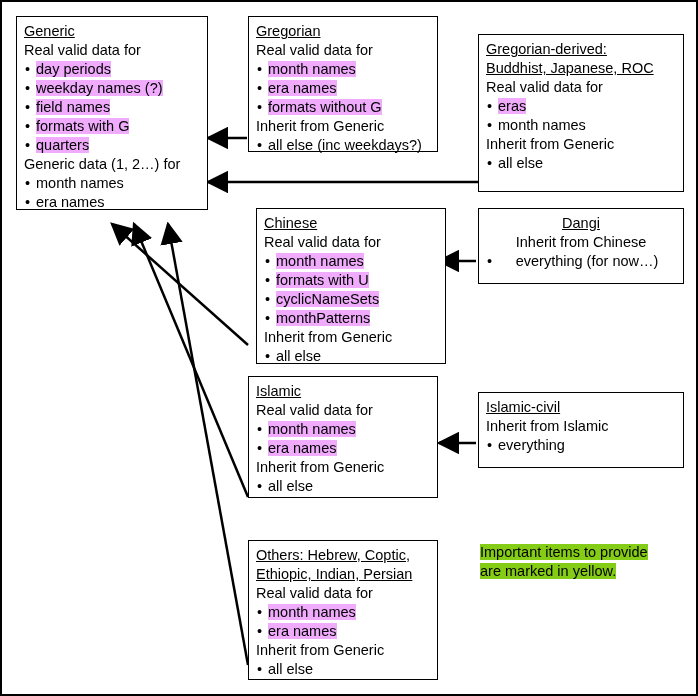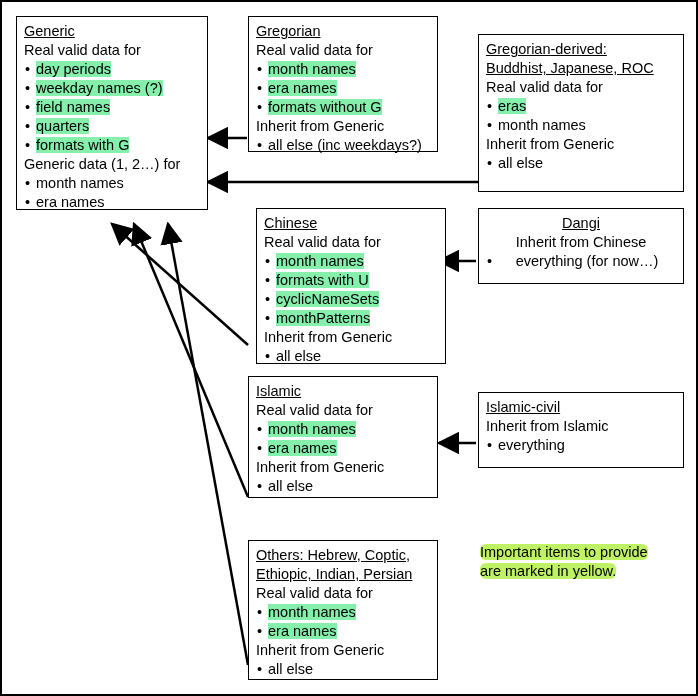--- a/index.html
+++ b/index.html
@@ -47,31 +47,30 @@
     position: relative;
     padding-left: 12px;
   }
   li:before {
     content: "\2022";
     position: absolute;
     left: 1px;
     top: 0;
   }
   .hl-inline {
-    background: #86efac;
+    background: #f0abfc;
   }
   .note {
     position: absolute;
     font-size: 14.5px;
     line-height: 19px;
     color: #000000;
   }
   .note span {
-    background: #bef264;
-    border-radius: 6px;
+    background: #84cc16;
   }
   svg.arrows {
     position: absolute;
     left: 0;
     top: 0;
     width: 698px;
     height: 696px;
     pointer-events: none;
   }
 </style>
@@ -102,22 +101,22 @@
     <line x1="246" y1="663" x2="166" y2="222" stroke="#000" stroke-width="2.5" marker-end="url(#ah)"></line>
   </svg>
 
   <div class="box" style="left:14px; top:14px; width:192px; height:194px;">
     <div class="title">Generic</div>
     <div class="plain">Real valid data for</div>
     <ul>
       <li><span class="hl-inline">day periods</span></li>
       <li><span class="hl-inline">weekday names (?)</span></li>
       <li><span class="hl-inline">field names</span></li>
+      <li><span class="hl-inline">formats with G</span></li>
       <li><span class="hl-inline">quarters</span></li>
-      <li><span class="hl-inline">formats with G</span></li>
     </ul>
     <div class="plain">Generic data (1, 2…) for</div>
     <ul>
       <li><span>month names</span></li>
       <li><span>era names</span></li>
     </ul>
   </div>
 
   <div class="box" style="left:246px; top:14px; width:190px; height:136px;">
     <div class="title">Gregorian</div>

